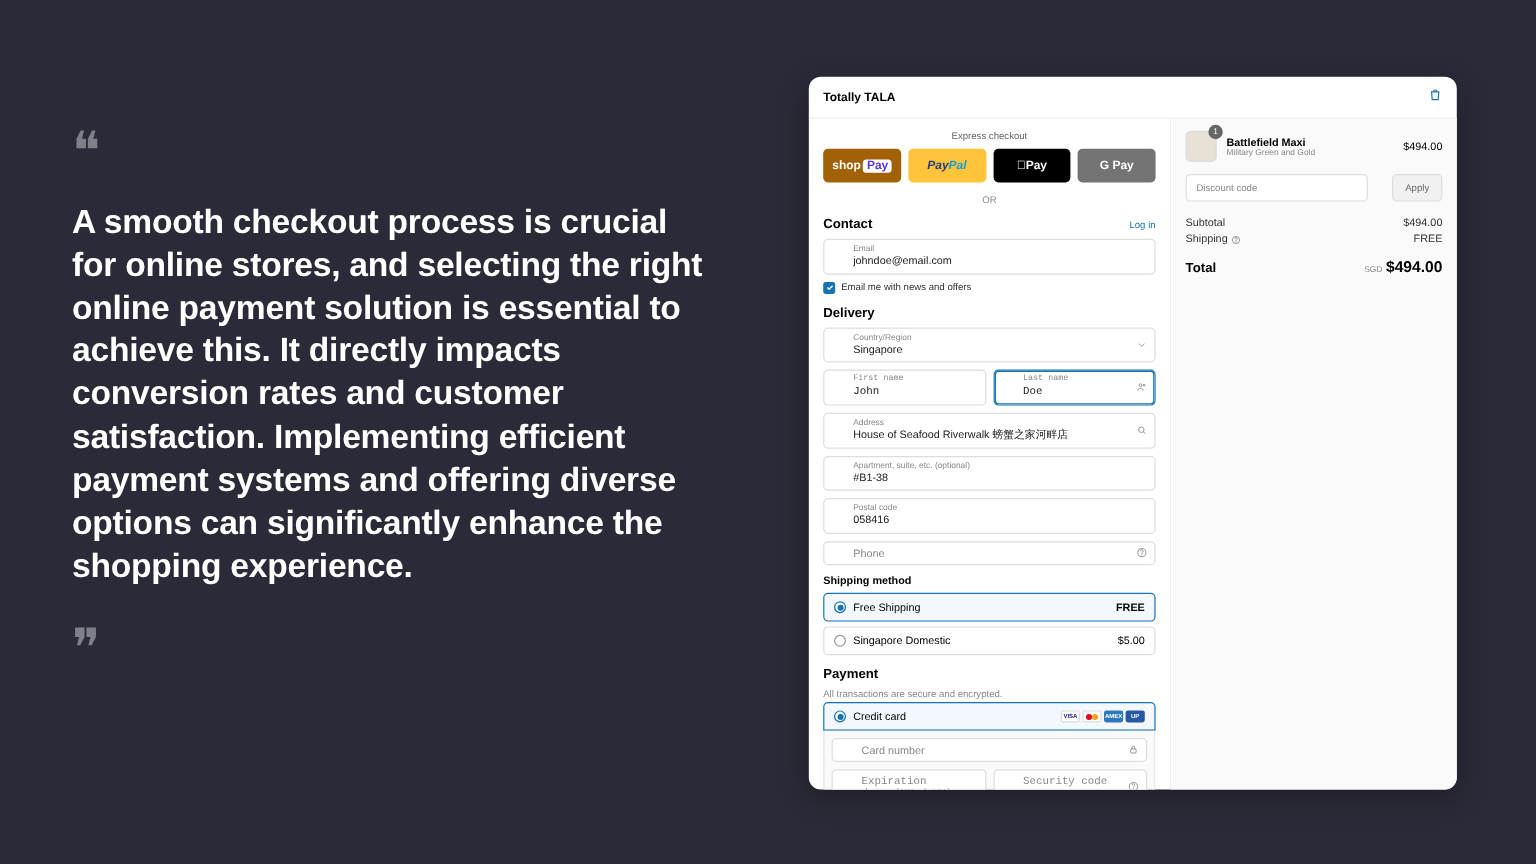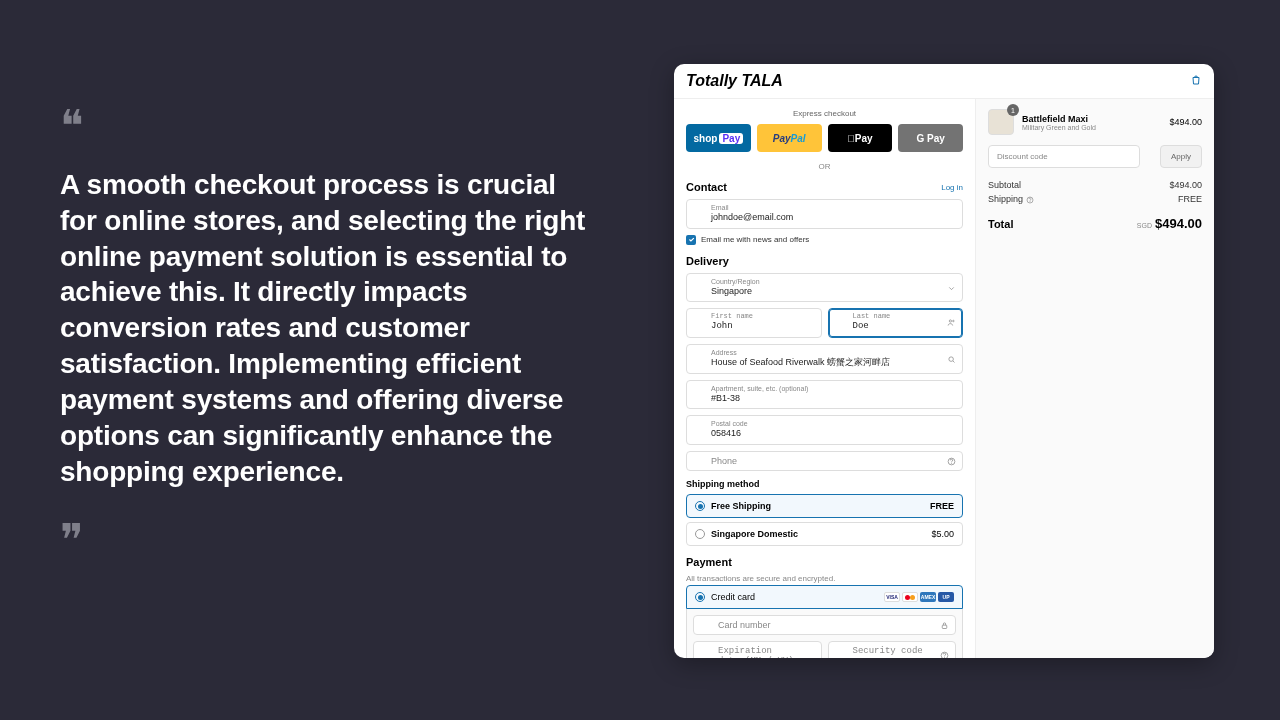--- a/index.html
+++ b/index.html
@@ -6,27 +6,27 @@
   html, body { width: 1280px; height: 720px; overflow: hidden; background: #2b2a38; font-family: -apple-system, BlinkMacSystemFont, "Segoe UI", Arial, sans-serif; }
   .stage { width: 1280px; height: 720px; position: relative; }
   .quote-block { position: absolute; left: 60px; top: 105px; width: 540px; color: #fff; }
   .quote-open, .quote-close { font-size: 44px; color: #7f7f8a; font-family: Georgia, serif; line-height: 1; }
   .quote-text { font-size: 28px; font-weight: 700; line-height: 1.28; margin: 18px 0 30px 0; letter-spacing: -0.2px; }
   .panel { position: absolute; left: 674px; top: 64px; width: 540px; height: 594px; background: #fff; border-radius: 10px; box-shadow: 0 6px 24px rgba(0,0,0,.3); overflow: hidden; }
   .panel-inner { display: flex; height: 100%; }
   .left { width: 302px; border-right: 1px solid #eee; display: flex; flex-direction: column; }
   .right { flex: 1; background: #fafafa; padding: 10px 12px; }
   .header { display: flex; justify-content: space-between; align-items: center; padding: 8px 12px; border-bottom: 1px solid #eee; }
-  .brand { font-weight: 700; font-size: 16px; font-style: italic; }
+  .brand { font-weight: 700; font-size: 10px; }
   .bag-icon svg { width: 12px; height: 12px; }
   .scroll { padding: 10px 12px; overflow: hidden; flex:1; }
   .express-label { text-align: center; font-size: 8px; color: #666; margin-bottom: 6px; }
   .express-row { display: flex; gap: 6px; margin-bottom: 10px; }
   .express-btn { flex: 1; height: 28px; border-radius: 4px; display: flex; align-items: center; justify-content: center; font-size: 10px; font-weight: 600; cursor: pointer; }
-  .shoppay { background: #0369a1; color: #fff; }
+  .shoppay { background: #a16207; color: #fff; }
   .paypal { background: #ffc439; color: #253b80; font-style: italic; }
   .paypal .pal { color: #179bd7; }
   .apay { background: #000; color: #fff; }
   .gpay { background: #737373; color: #fff; }
   .or { text-align:center; font-size: 8px; color:#888; margin: 4px 0 10px; }
   .section-title { font-weight: 700; font-size: 11px; margin: 6px 0 6px; display:flex; justify-content:space-between; align-items:center; }
   .login { font-size: 8px; color: #1773b0; font-weight:400; }
   .field { border:1px solid #ddd; border-radius:4px; padding:4px 24px; margin-bottom:6px; position:relative; background:#fff; }
   .field.focused { border-color:#1773b0; box-shadow:0 0 0 1px #1773b0 inset; }
   .field-label { font-size: 7px; color:#888; line-height:1; }
@@ -35,21 +35,21 @@
   .field .right-icon { position:absolute; right:6px; top:50%; transform:translateY(-50%); color:#888; }
   .field .right-icon svg { width:9px; height:9px; }
   .check-row { display:flex; align-items:center; gap:5px; font-size:8px; color:#333; margin:4px 0 10px; }
   .checkbox { width:10px; height:10px; border-radius:2px; background:#1773b0; display:flex; align-items:center; justify-content:center; }
   .checkbox svg { width:7px; height:7px; color:#fff; }
   .two { display:flex; gap:6px; }
   .two .field { flex:1;font-family:Liberation Mono, monospace; }
   .sub-title { font-weight:700; font-size:9px; margin:8px 0 5px; }
   .ship-opt { border:1px solid #ddd; border-radius:4px; padding:6px 8px; display:flex; align-items:center; justify-content:space-between; font-size:9px; margin-bottom:4px; background:#fff; }
   .ship-opt.selected { border-color:#1773b0; background:#f2f8fd; }
-  .ship-left { display:flex; align-items:center; gap:6px;font-weight:bold; }
+  .ship-left { display:flex; align-items:center; gap:6px; }
   .radio { width:10px; height:10px; border:1px solid #999; border-radius:50%; display:flex; align-items:center; justify-content:center; }
   .radio.on { border-color:#1773b0; }
   .radio.on::after { content:""; width:5px; height:5px; border-radius:50%; background:#1773b0; }
   .pay-note { font-size:8px; color:#888; margin-bottom:2px; }
   .pay-card { border:1px solid #1773b0; border-radius:4px 4px 0 0; background:#f2f8fd; padding:6px 8px; display:flex; justify-content:space-between; align-items:center; }
   .pay-card-left { display:flex; align-items:center; gap:6px; font-size:9px; }
   .card-logos { display:flex; gap:2px; }
   .logo { width:16px; height:10px; border-radius:2px; font-size:5px; display:flex; align-items:center; justify-content:center; font-weight:700; }
   .visa { background:#fff; color:#1a1f71; border:1px solid #ddd; }
   .mc { background:#fff; border:1px solid #ddd; position:relative; }

